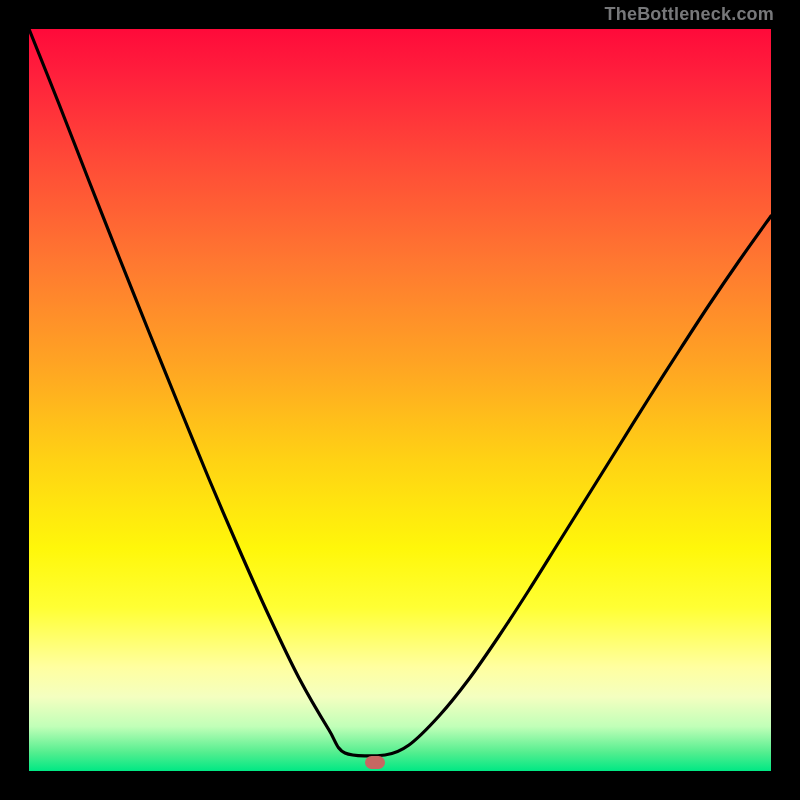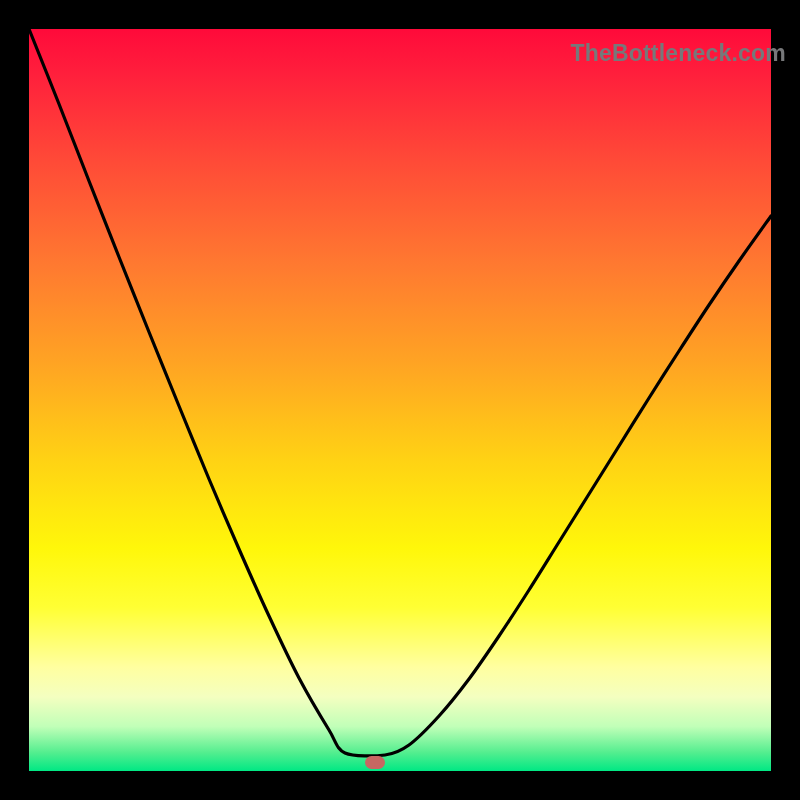--- a/index.html
+++ b/index.html
@@ -28,27 +28,26 @@
       #ffffa0 86%,
       #f4ffc0 90%,
       #c1ffb8 94%,
       #54ee8f 97.5%,
       #00e884 100%
     );
   }
   .watermark {
     position: absolute;
     top: 4px;
-    right: 14px;
+    right: 26px;
     font-family: Arial, Helvetica, sans-serif;
-    font-size: 23px;
+    font-size: 18px;
     font-weight: 600;
     color: #77787a;
     letter-spacing: 0.2px;
-    margin-top: 36px;
   }
   svg.curve {
     position: absolute;
     left: 29px;
     top: 29px;
     width: 742px;
     height: 742px;
     overflow: visible;
   }
   .marker {

